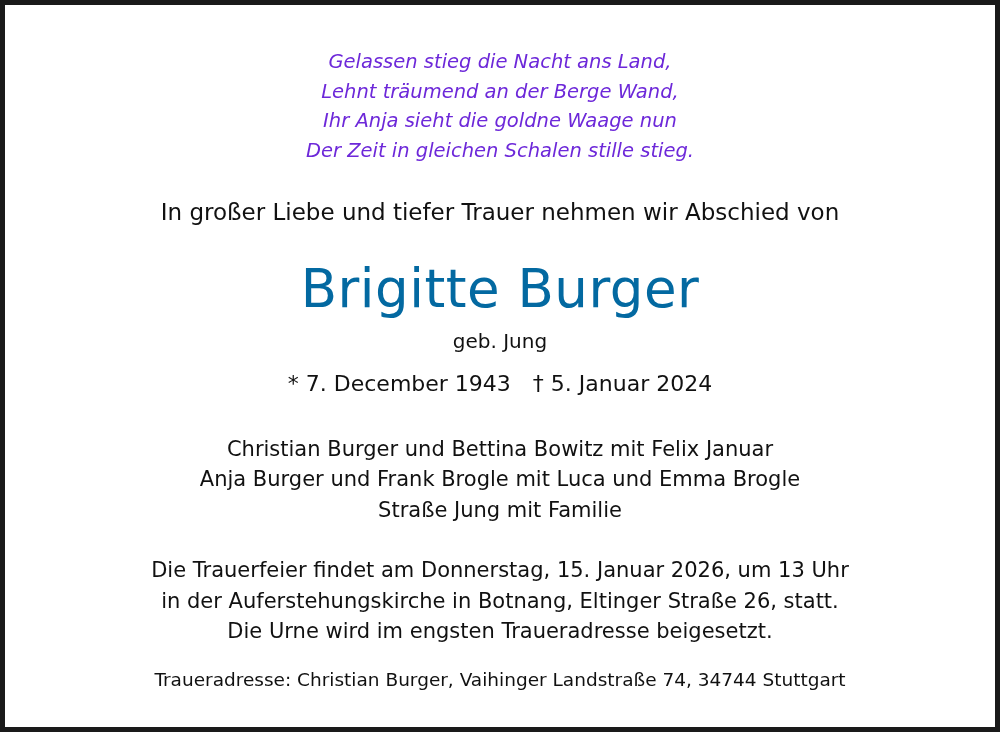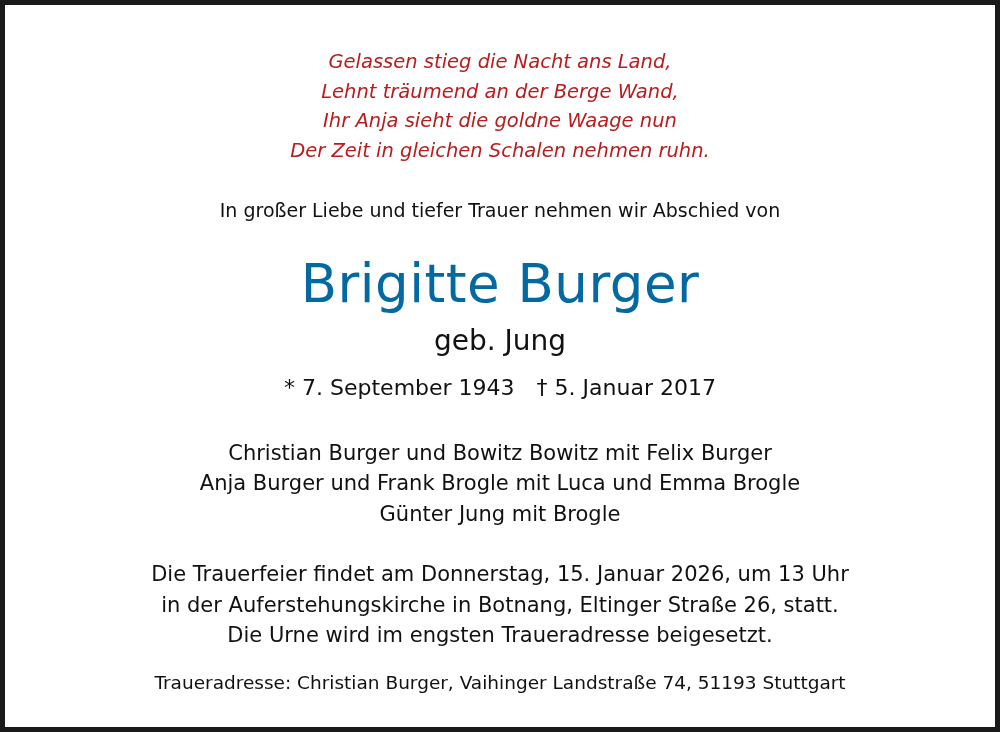--- a/index.html
+++ b/index.html
@@ -22,42 +22,42 @@
     background: #ffffff;
     border: 5px solid #1a1a1a;
     padding: 28px 60px 0 60px;
     text-align: center;
   }
   .poem {
     margin-top: 14px;
     font-style: italic;
     font-size: 19.5px;
     line-height: 1.52;
-    color: #b91c1c;
+    color: #6d28d9;
   }
   .poem div {
     white-space: nowrap;
   }
   .intro {
     margin-top: 32px;
-    font-size: 19px;
+    font-size: 23px;
     line-height: 1.3;
     color: #111111;
   }
   .name {
     margin-top: 34px;
     font-size: 53px;
     font-weight: 400;
     line-height: 1.05;
     letter-spacing: 0.5px;
     color: #0369a1;
   }
   .maiden {
     margin-top: 12px;
-    font-size: 28px;
+    font-size: 20px;
     color: #111111;
   }
   .dates {
     margin-top: 18px;
     font-size: 22px;
     color: #111111;
   }
   .dates .sep {
     display: inline-block;
     width: 22px;
@@ -82,40 +82,40 @@
 </style>
 </head>
 <body>
 
 <div class="notice">
 
   <div class="poem">
     <div>Gelassen stieg die Nacht ans Land,</div>
     <div>Lehnt träumend an der Berge Wand,</div>
     <div>Ihr Anja sieht die goldne Waage nun</div>
-    <div>Der Zeit in gleichen Schalen nehmen ruhn.</div>
+    <div>Der Zeit in gleichen Schalen stille stieg.</div>
   </div>
 
   <div class="intro">In großer Liebe und tiefer Trauer nehmen wir Abschied von</div>
 
   <div class="name">Brigitte Burger</div>
 
   <div class="maiden">geb. Jung</div>
 
   <div class="dates">
-    <span>* 7. September 1943</span><span class="sep"></span><span>† 5. Januar 2017</span>
+    <span>* 7. December 1943</span><span class="sep"></span><span>† 5. Januar 2024</span>
   </div>
 
   <div class="family">
-    <div>Christian Burger und Bowitz Bowitz mit Felix Burger</div>
+    <div>Christian Burger und Bettina Bowitz mit Felix Januar</div>
     <div>Anja Burger und Frank Brogle mit Luca und Emma Brogle</div>
-    <div>Günter Jung mit Brogle</div>
+    <div>Straße Jung mit Familie</div>
   </div>
 
   <div class="ceremony">
     <div>Die Trauerfeier findet am Donnerstag, 15. Januar 2026, um 13 Uhr</div>
     <div>in der Auferstehungskirche in Botnang, Eltinger Straße 26, statt.</div>
     <div>Die Urne wird im engsten Traueradresse beigesetzt.</div>
   </div>
 
-  <div class="address">Traueradresse: Christian Burger, Vaihinger Landstraße 74, 51193 Stuttgart</div>
+  <div class="address">Traueradresse: Christian Burger, Vaihinger Landstraße 74, 34744 Stuttgart</div>
 
 </div>
 
 </body></html>

